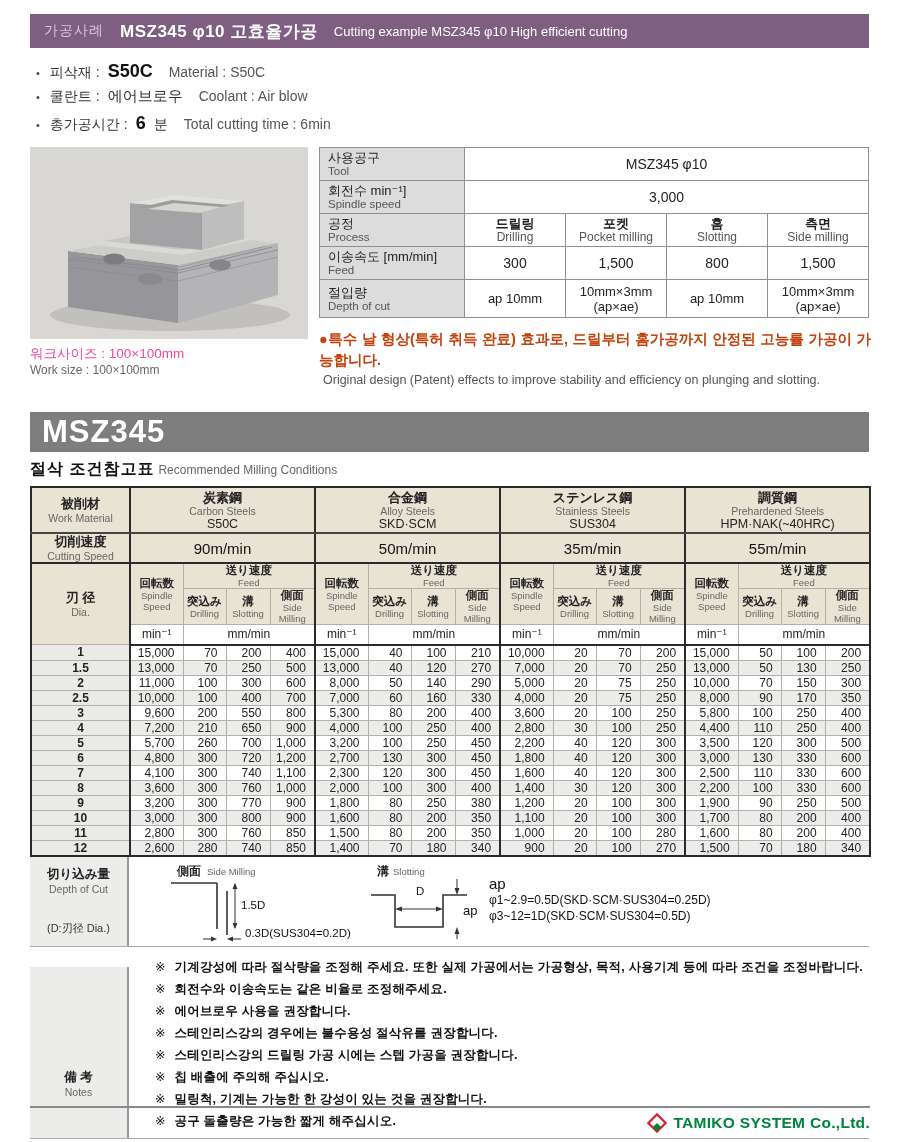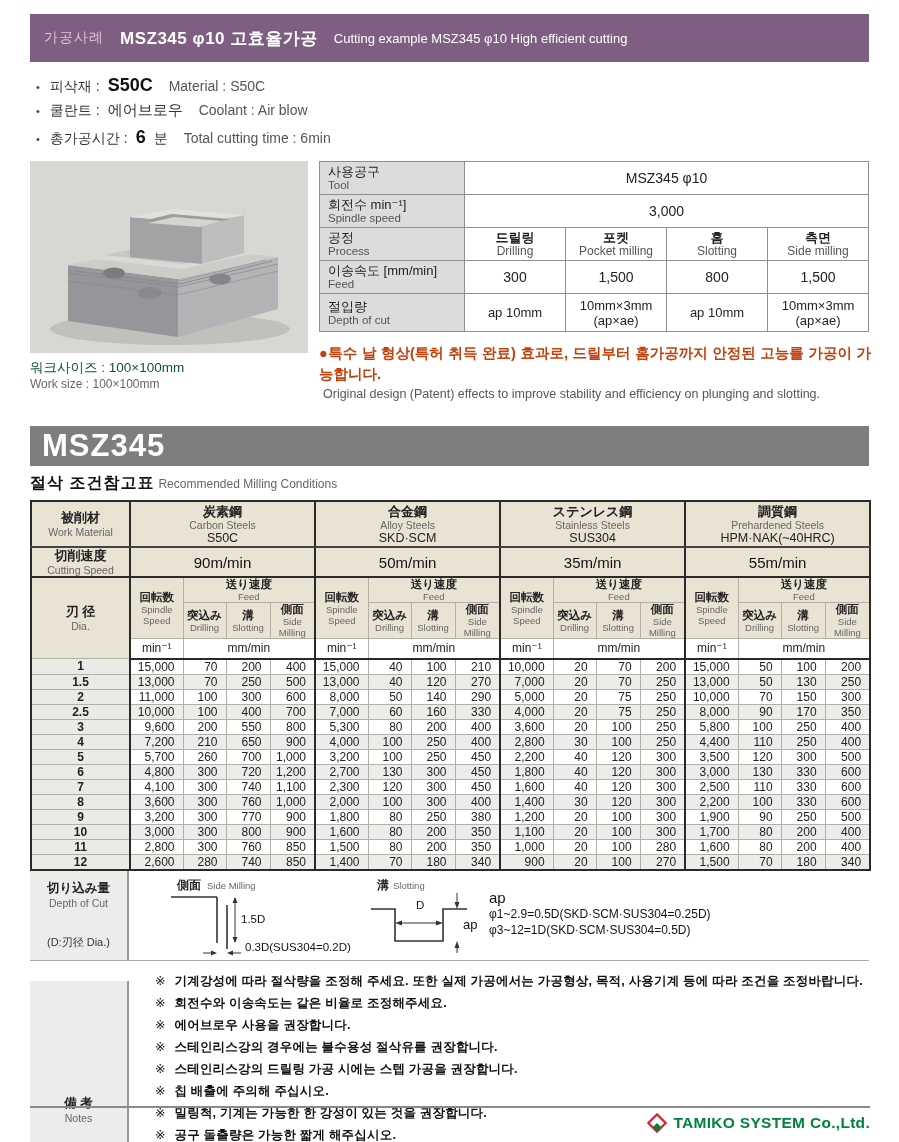--- a/index.html
+++ b/index.html
@@ -6,42 +6,42 @@
   html,body { background:#fff; }
   body {
     width: 899px; height: 1142px;
     font-family: "Liberation Sans", "DejaVu Sans", sans-serif;
     color: #222; position: relative; overflow: hidden;
   }
   .page { position: relative; width: 899px; height: 1142px; padding: 14px 30px 0 30px; }
 
   
   .title-bar {
-    height: 48px; background: #7e5f82; display: flex; align-items: center;
+    height: 34px; background: #7e5f82; display: flex; align-items: center;
     padding: 0 14px; gap: 16px; width: 839px;
   }
   .tb-kr { color: #d8c6da; font-size: 14px; letter-spacing: 1px; }
   .tb-main { color: #fff; font-size: 17px; font-weight: bold; letter-spacing: .5px; }
   .tb-en { color: #fff; font-size: 13px; }
 
   
   .specs { margin: 13px 0 0 6px; }
   .spec-line { display: flex; align-items: baseline; gap: 8px; height: 26px; font-size: 14px; color:#333; }
   .bullet { font-size: 11px; color: #444; margin-right: 2px; }
   .spec-label { font-size: 14px; color: #333; }
   .spec-value-big { font-size: 18px; font-weight: bold; color: #111; }
   .spec-value { font-size: 15px; color: #333; }
   .spec-unit { font-size: 14px; color: #333; }
   .spec-en { font-size: 14px; color: #555; margin-left: 8px; }
 
   
   .middle { display: flex; gap: 11px; margin-top: 8px; width: 839px; }
   .photo-col { width: 278px; }
   .photo-frame { width: 278px; height: 192px; background: #d8d6d2; overflow: hidden; }
-  .photo-caption-kr { font-size: 13.5px; color: #14532d; margin-top: 6px; }
+  .photo-caption-kr { font-size: 13.5px; color: #ec4899; margin-top: 6px; }
   .photo-caption-en { font-size: 12px; color: #666; }
 
   .right-col { width: 550px; }
   table.tool-table { border-collapse: collapse; width: 550px; table-layout: fixed; }
   table.tool-table td { border: 1px solid #8f8f8f; text-align: center; vertical-align: middle; }
   table.tool-table { border: 1.5px solid #666; }
   .t-label { background: #dcdcdc; text-align: left !important; padding: 2px 8px; }
   .tl-kr { font-size: 13px; color: #222; line-height: 15px; }
   .tl-en { font-size: 11.5px; color: #555; line-height: 13px; }
   .t-val { font-size: 14px; color: #222; }
@@ -104,21 +104,21 @@
   .dl-sub { font-size: 11px; color: #333; margin-top: 26px; }
   .depth-row { height: 90px; }
   .depth-content { flex: 1; position: relative; }
   .diag-label-kr { font-size: 12px; font-weight: bold; color: #222; }
   .diag-label-en { font-size: 9.5px; color: #666; }
   .dim-text { font-size: 11.5px; color: #111; position: absolute; }
   .ap-block { position: absolute; left: 360px; top: 18px; }
   .ap-title { font-size: 15px; color: #111; }
   .ap-line { font-size: 12px; color: #111; line-height: 16px; }
   .notes-row { min-height: 186px; }
-  .notes-label { justify-content: flex-end; padding-bottom: 28px; margin-top: 20px; }
+  .notes-label { justify-content: flex-end; padding-bottom: 40px; margin-top: 20px; }
   .notes-content { flex: 1; padding: 9px 4px 6px 26px; }
   .note-line { display: flex; gap: 9px; line-height: 22px; }
   .note-marker { font-size: 12.5px; color: #111; }
   .note-text { font-size: 12.5px; font-weight: 700; color: #111; letter-spacing: .2px; }
 
   
   .footer { position: absolute; left: 30px; top: 1106px; width: 840px; border-top: 2px solid #8a8a8a; }
   .footer-inner { display: flex; justify-content: flex-end; align-items: center; gap: 6px; padding-top: 5px; }
   .logo-text { color: #00843d; font-size: 15.5px; font-weight: bold; letter-spacing: .3px; }
 </style>

